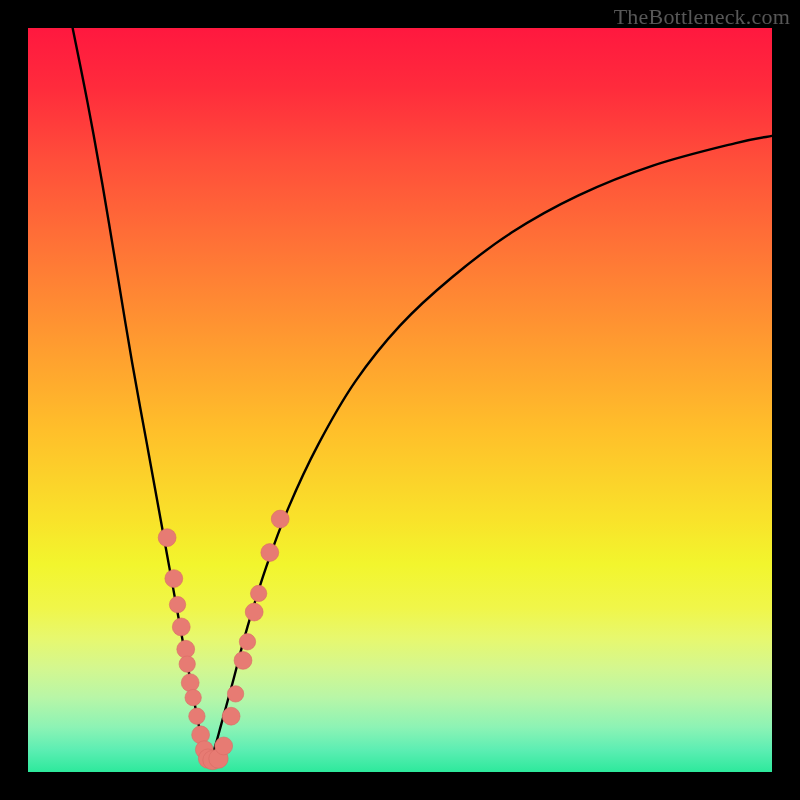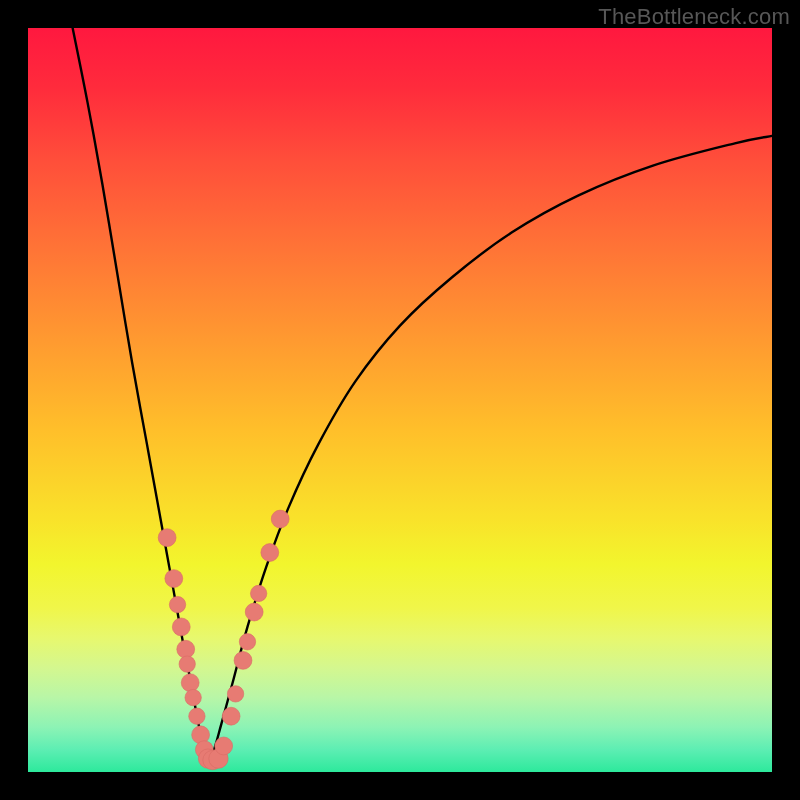--- a/index.html
+++ b/index.html
@@ -45,20 +45,21 @@
     );
   }
   .watermark {
     position: absolute;
     top: 4px;
     right: 10px;
     color: #575757;
     font-size: 22px;
     letter-spacing: 0.2px;
     user-select: none;
+    font-family: Liberation Serif, serif;
   }
   svg.curve {
     position: absolute;
     top: 0;
     left: 0;
     width: 744px;
     height: 744px;
     overflow: visible;
   }
 </style>

